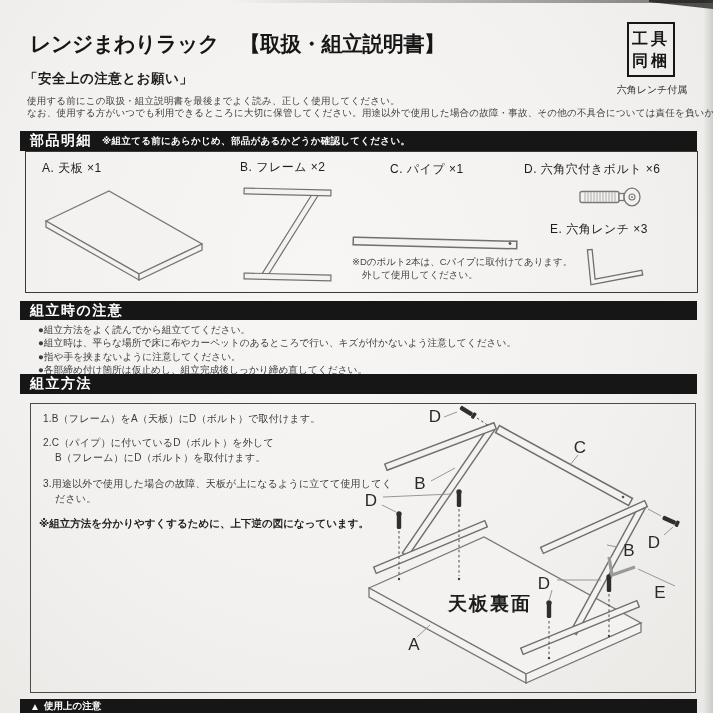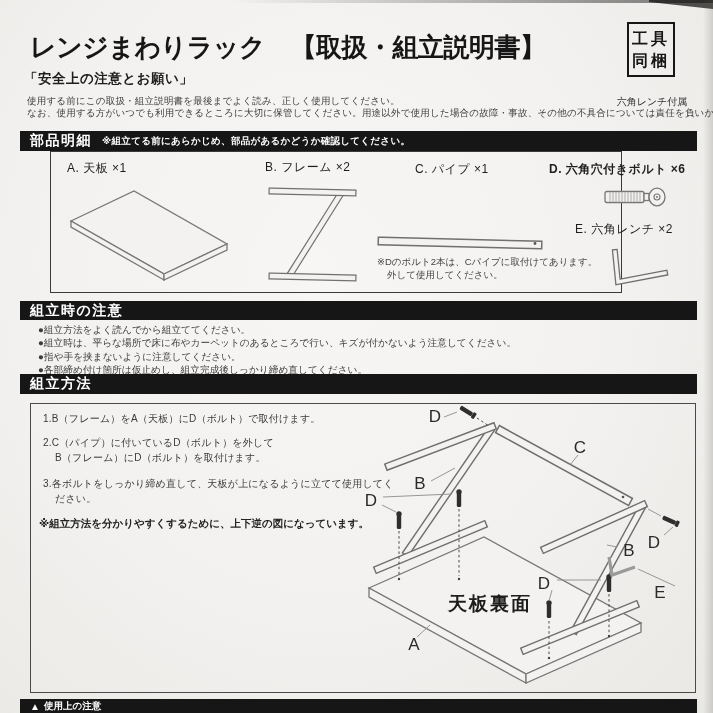--- a/index.html
+++ b/index.html
@@ -10,40 +10,40 @@
   }
   .abs{position:absolute;}
   
   .top-shade{position:absolute;left:230px;top:0;width:483px;height:3px;
     background:linear-gradient(to right, rgba(20,18,16,0), rgba(20,18,16,0.55));}
   .corner-shade{position:absolute;right:0;top:0;width:64px;height:9px;
     background:rgba(16,15,14,0.72);clip-path:polygon(0 0,100% 0,100% 100%,0 22%);}
   .right-shade{position:absolute;right:0;top:0;width:10px;height:713px;
     background:linear-gradient(to left, rgba(90,85,80,0.20), rgba(90,85,80,0));}
   
-  .title{left:30px;top:30px;font-size:26px;font-weight:bold;letter-spacing:-0.5px;color:#161616;}
+  .title{left:30px;top:30px;font-size:21px;font-weight:bold;letter-spacing:-0.5px;color:#161616;}
   .toolbox{left:627px;top:22px;width:48px;height:55px;border:2.5px solid #161616;
     box-sizing:border-box;display:flex;flex-direction:column;align-items:center;justify-content:center;}
   .toolbox div{font-size:16px;font-weight:bold;letter-spacing:3px;line-height:22px;color:#161616;white-space:nowrap;}
-  .toolbox-caption{left:607px;top:83px;width:90px;text-align:center;font-size:10px;color:#333;margin-top:12px;}
+  .toolbox-caption{left:607px;top:83px;width:90px;text-align:center;font-size:10px;color:#333;}
   .safety-heading{left:24px;top:70px;font-size:13.5px;font-weight:bold;color:#1d1d1d;letter-spacing:0.5px;}
   .safety-line{left:27px;font-size:9.5px;color:#3c3c3c;letter-spacing:0.2px;white-space:nowrap;}
   
   .bar{left:20px;width:677px;background:#161616;color:#fff;display:flex;align-items:center;
     padding-left:10px;box-sizing:border-box;}
   .bar-title{font-size:14px;font-weight:bold;letter-spacing:1.5px;white-space:nowrap;}
   .parts-bar{top:131px;height:20px;}
   .parts-bar .bar-title{font-size:14px;}
   .bar-note{font-size:9.5px;font-weight:bold;margin-left:10px;letter-spacing:0.3px;white-space:nowrap;}
   .cautions-bar{top:301px;height:19px;}
   .method-bar{top:374px;height:20px;}
   .usage-bar{top:699px;height:14px;font-size:9.5px;font-weight:bold;}
   .usage-bar .tri{font-size:10px;margin-right:4px;}
   
-  .parts-box{left:25px;top:151px;width:572px;height:142px;border:1.5px solid #3a3a3a;box-sizing:border-box;margin-left:25px;}
+  .parts-box{left:25px;top:151px;width:673px;height:142px;border:1.5px solid #3a3a3a;box-sizing:border-box;}
   .part-label{position:absolute;font-size:12px;color:#1e1e1e;letter-spacing:0.5px;white-space:nowrap;}
   .pipe-note{position:absolute;font-size:9.5px;color:#444;white-space:nowrap;}
   .steps-box{left:30px;top:403px;width:666px;height:290px;border:1.5px solid #4a4a4a;box-sizing:border-box;}
   .step-line{position:absolute;font-size:10px;color:#3a3a3a;white-space:nowrap;letter-spacing:0.2px;}
   .step-note{position:absolute;font-size:10.5px;font-weight:bold;color:#222;white-space:nowrap;}
   .bullets{left:38px;top:323px;font-size:9.7px;color:#3c3c3c;line-height:13.4px;white-space:nowrap;}
   
   .dg-label{position:absolute;transform:translate(-50%,-50%);font-size:17px;font-weight:500;color:#2a2a2a;}
   .dg-board-label{position:absolute;transform:translate(-50%,-50%);font-size:19px;font-weight:bold;
     letter-spacing:2px;color:#1d1d1d;white-space:nowrap;text-align:center;}
@@ -82,22 +82,22 @@
 
   <div class="abs bar parts-bar">
     <span class="bar-title">部品明細</span>
     <span class="bar-note">※組立てる前にあらかじめ、部品があるかどうか確認してください。</span>
   </div>
 
   <div class="abs parts-box">
     <div class="part-label" style="left:16px;top:8px;">A. 天板 ×1</div>
     <div class="part-label" style="left:214px;top:7px;">B. フレーム ×2</div>
     <div class="part-label" style="left:364px;top:9px;">C. パイプ ×1</div>
-    <div class="part-label" style="left:498px;top:9px;font-weight:bold;">D. 六角穴付きボルト ×6</div>
-    <div class="part-label" style="left:524px;top:69px;">E. 六角レンチ ×2</div>
+    <div class="part-label" style="left:498px;top:9px;">D. 六角穴付きボルト ×6</div>
+    <div class="part-label" style="left:524px;top:69px;">E. 六角レンチ ×3</div>
 
     <svg class="abs" style="left:8px;top:32px;" width="178" height="104" viewBox="0 0 178 104">
       <polygon class="pf" points="12,37 75,7 168,60 105,90"></polygon>
       <polygon class="pf" points="12,37 105,90 105,96 12,43"></polygon>
       <polygon class="pf" points="105,90 168,60 168,66 105,96"></polygon>
     </svg>
 
     <svg class="abs" style="left:213px;top:28px;" width="100" height="108" viewBox="0 0 100 108">
       <path class="pto" d="M76,15 L27,93"></path>
         <path class="pti" d="M76,15 L27,93"></path>
@@ -143,21 +143,21 @@
 
   <div class="abs bar method-bar">
     <span class="bar-title">組立方法</span>
   </div>
 
   <div class="abs steps-box">
 
     <div class="step-line" style="left:12px;top:8px;"><span>1.</span><span>B（フレーム）をA（天板）にD（ボルト）で取付けます。</span></div>
     <div class="step-line" style="left:12px;top:32px;"><span>2.</span><span>C（パイプ）に付いているD（ボルト）を外して</span></div>
     <div class="step-line" style="left:24px;top:47px;">B（フレーム）にD（ボルト）を取付けます。</div>
-    <div class="step-line" style="left:12px;top:73px;"><span>3.</span><span>各ボルトをしっかり締め直して、天板が上になるように立てて使用してく</span></div>
+    <div class="step-line" style="left:12px;top:73px;"><span>3.</span><span>用途以外で使用した場合の故障、天板が上になるように立てて使用してく</span></div>
     <div class="step-line" style="left:24px;top:88px;">ださい。</div>
     <div class="step-note" style="left:8px;top:113px;">※組立方法を分かりやすくするために、上下逆の図になっています。</div>
 
     <svg class="abs" style="left:0;top:0;" width="666" height="290" viewBox="0 0 666 290">
 
       <g>
         <polygon class="pf" points="338,184 453,133 610,219 495,270"></polygon>
         <polygon class="pf" points="338,184 495,270 495,279 338,193"></polygon>
         <polygon class="pf" points="495,270 610,219 610,228 495,279"></polygon>
       </g>

